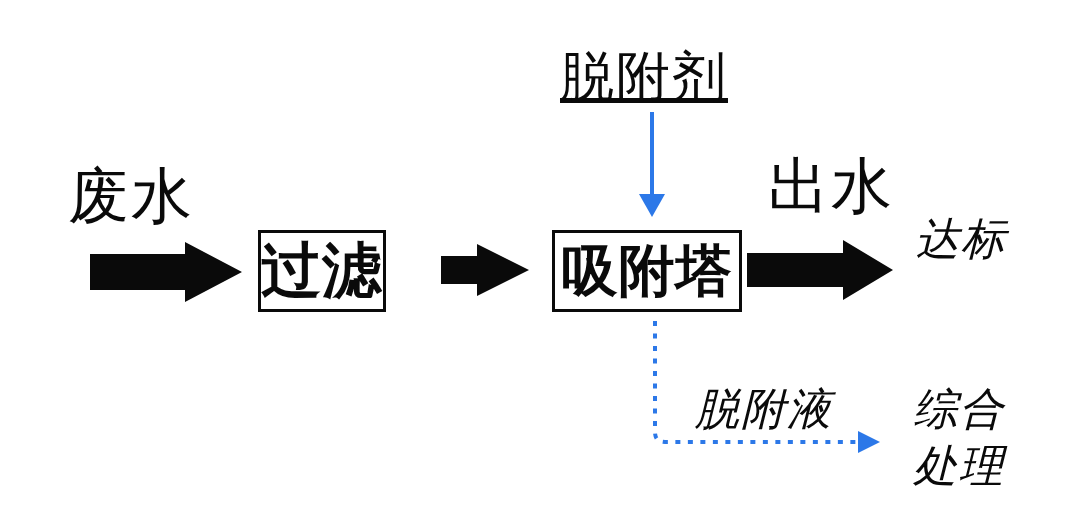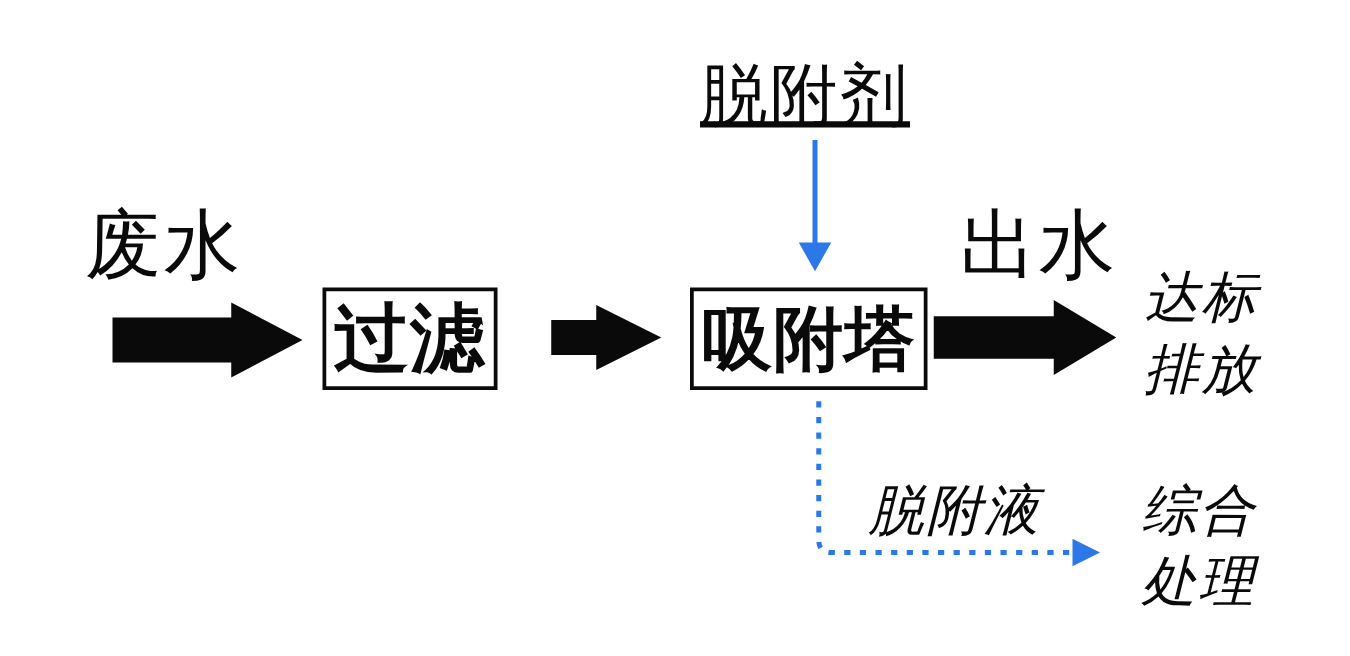--- a/index.html
+++ b/index.html
@@ -52,33 +52,32 @@
     <polygon fill="#2c78e8" points="639,194 665,194 652,217"></polygon>
 
     <path d="M655,321 L655,432 Q655,442 665,442 L856,442" fill="none" stroke="#2c78e8" stroke-width="4" stroke-dasharray="5 7.5"></path>
     <polygon fill="#2c78e8" points="858,431 880,442 858,453"></polygon>
   </svg>
 
   <div class="label" style="left:560px; top:46px; font-size:54px;text-decoration:underline;">脱附剂</div>
 
   <div class="label" style="left:68px; top:162px;">废水</div>
 
-  <div class="box filter" style="left:258px; top:230px; width:140px; height:82px;">
+  <div class="box filter" style="left:258px; top:230px; width:128px; height:82px;">
     <span class="boxtext">过滤</span>
   </div>
 
   <div class="box tower" style="left:552px; top:230px; width:190px; height:82px;">
     <span class="boxtext">吸附塔</span>
   </div>
 
-  <div class="label" style="left:768px; top:162px;">出水</div>
+  <div class="label" style="left:768px; top:152px;">出水</div>
 
   <div class="label small" style="left:915px; top:210px;">
     <div>达标</div>
-    <div>排放</div>
   </div>
 
   <div class="label small" style="left:913px; top:380px;">
     <div>综合</div>
     <div>处理</div>
   </div>
 
   <div class="label small" style="left:695px; top:380px;">脱附液</div>
 
 </div>

